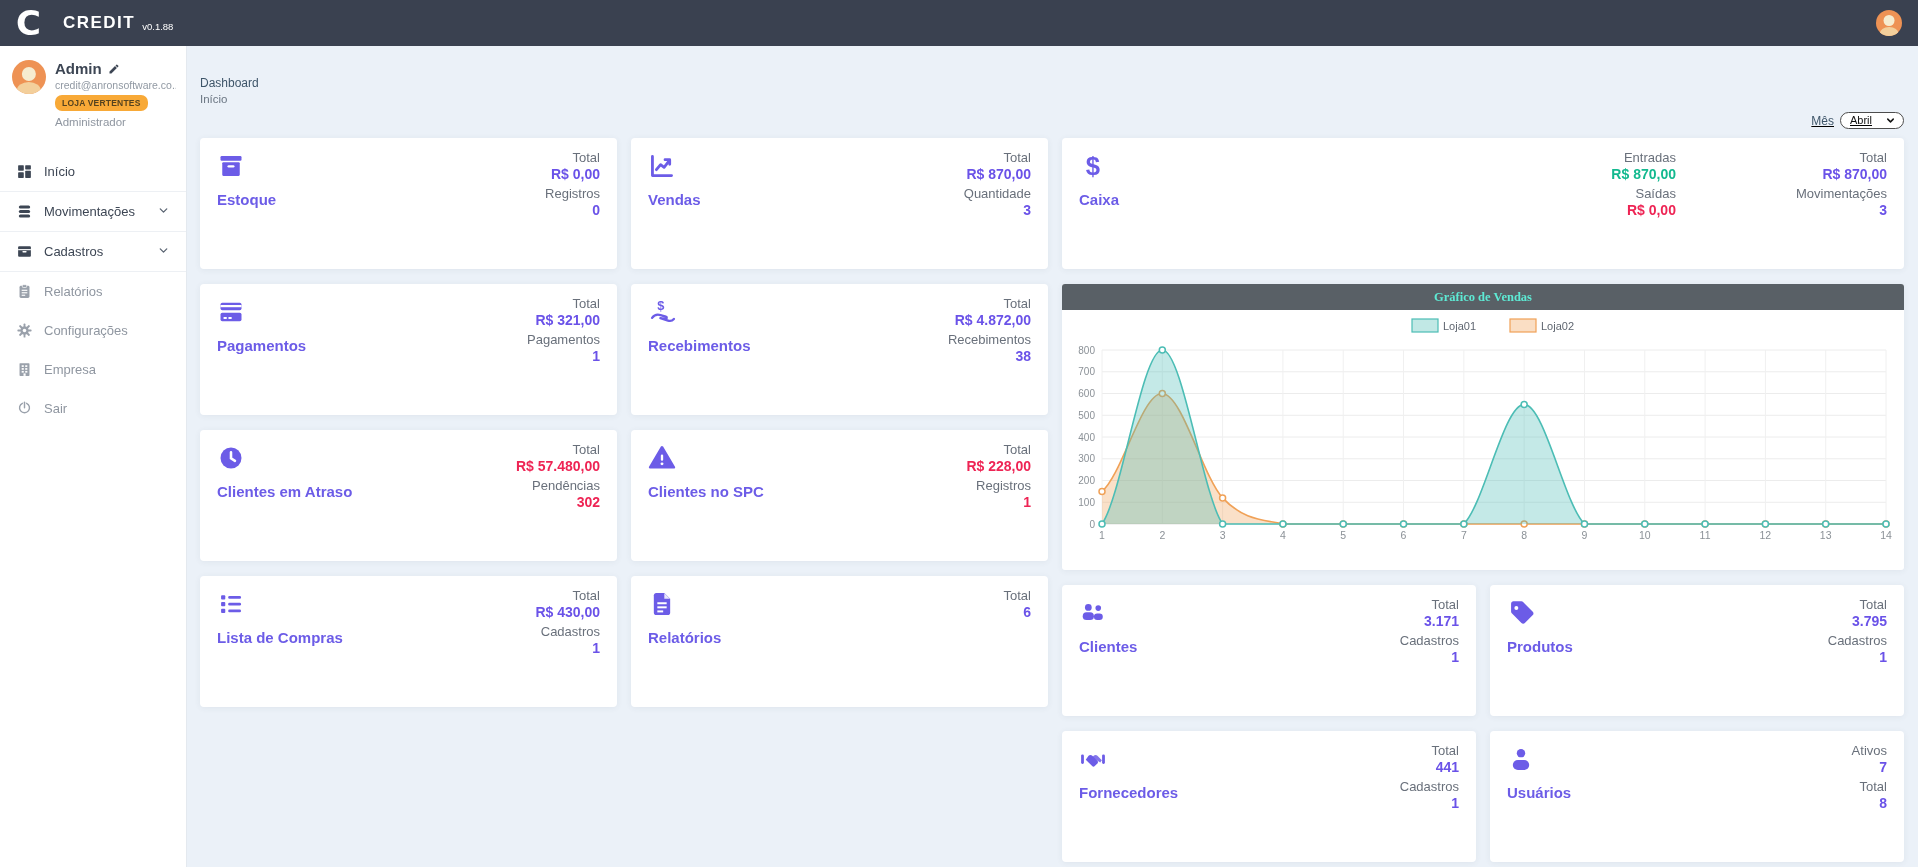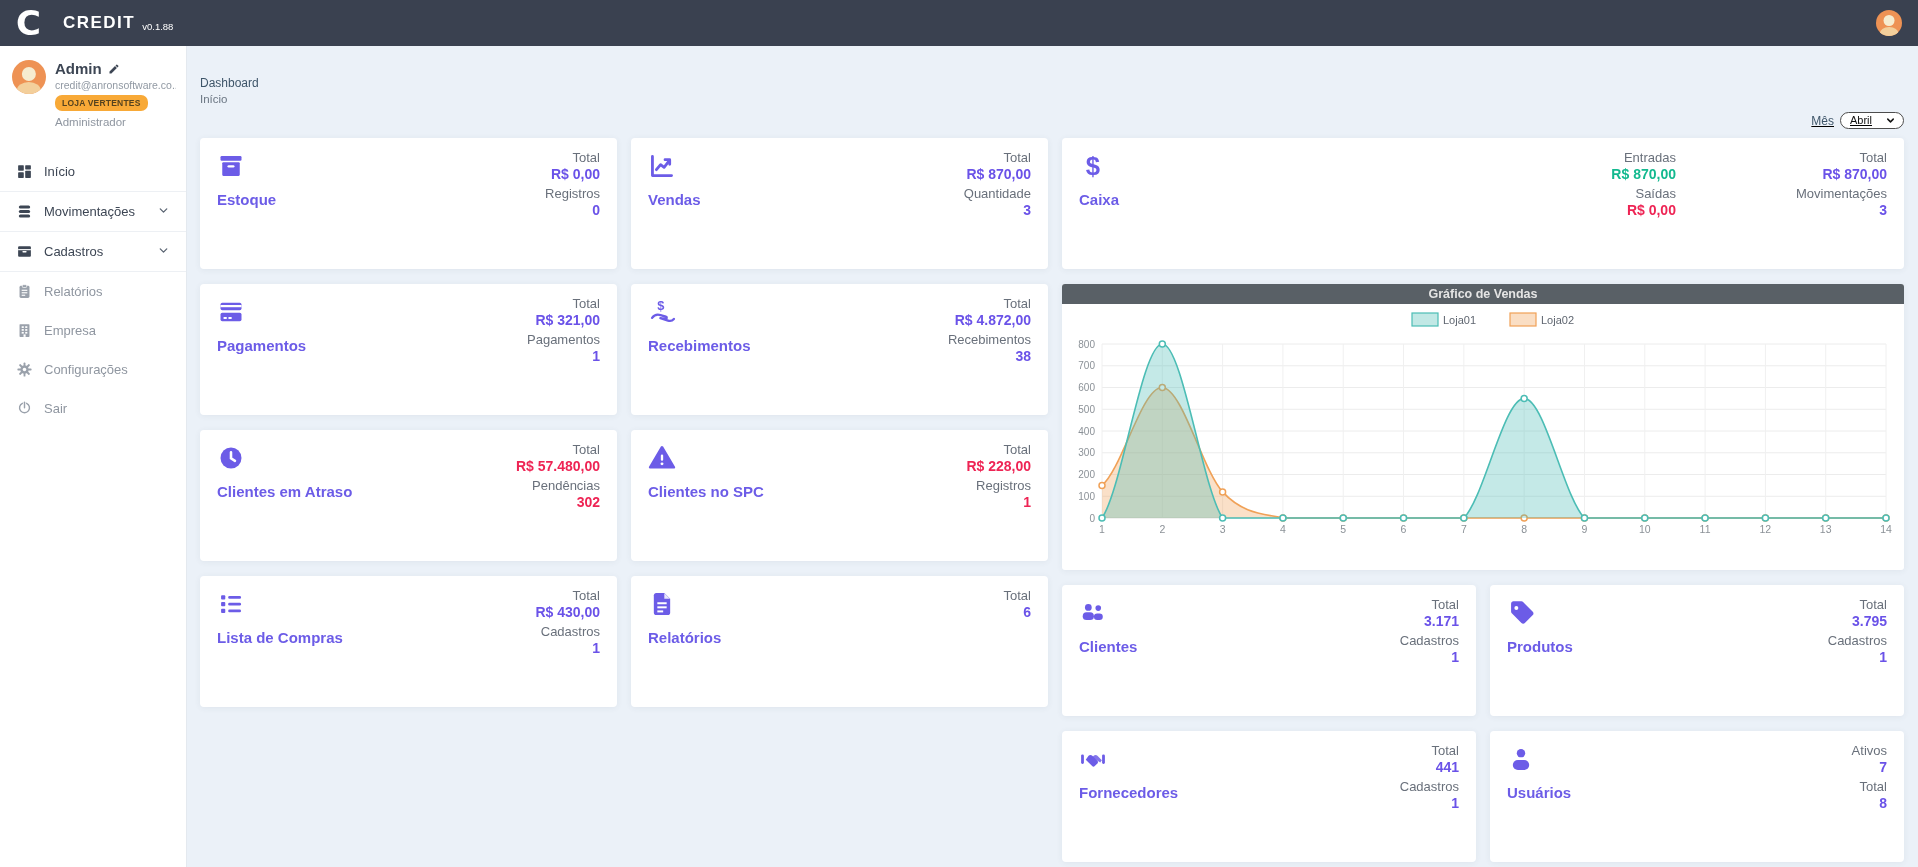--- a/index.html
+++ b/index.html
@@ -58,21 +58,21 @@
   .cicon { width:28px; height:28px; display:inline-flex; margin-top:2px; }
   .card-title { margin-top:11px; font-size:15px; font-weight:600; color:#6c5ce7; white-space:nowrap; }
   .card-stats { margin-left:auto; display:flex; gap:120px; text-align:right; }
   .stat-label { font-size:13px; color:#69707b; }
   .stat-value { font-size:14px; font-weight:700; color:#6a52e8; margin:1px 0 4px; }
   .val-green { color:#13b98f; }
   .val-red { color:#ee2454; }
 
   
   .panel { background:#fff; border-radius:3px; box-shadow:0 1px 6px rgba(55,65,90,.07); height:286px; overflow:hidden; }
-  .panel-header { height:20px; background:#596066; color:#e5e5e5; font-size:12.5px; font-weight:700; display:flex; align-items:center; justify-content:center; }
+  .panel-header { height:26px; background:#596066; color:#5eead4; font-size:12.5px; font-weight:700; display:flex; align-items:center; justify-content:center;font-family:Liberation Serif, serif; }
   .panel-body { padding:2px 8px 0 8px; }
   svg text { font-family:"Liberation Sans", sans-serif; }
 </style>
 </head>
 <body>
 
 <div class="topbar">
   <span class="logo-c">C</span>
   <span class="app-name">CREDIT</span>
   <span class="app-version">v0.1.88</span>
@@ -149,58 +149,58 @@
         <span class="nav-icon">
           <svg viewBox="0 0 24 24" width="17" height="17">
               <rect x="5" y="4" width="14" height="17" rx="2" fill="#9aa1ab"></rect>
               <rect x="9" y="2.4" width="6" height="4" rx="1.2" fill="#9aa1ab" stroke="#fff" stroke-width="1"></rect>
               <rect x="8" y="9.5" width="8" height="1.6" fill="#fff"></rect>
               <rect x="8" y="13" width="8" height="1.6" fill="#fff"></rect>
               <rect x="8" y="16.5" width="5" height="1.6" fill="#fff"></rect>
             </svg>
         </span>
         <span>Relatórios</span>
-      </div>
-
-      <div class="nav-item muted">
-        <span class="nav-icon">
-          <svg viewBox="0 0 24 24" width="17" height="17">
-              <rect x="5" y="3" width="14" height="18" rx="1" fill="#9aa1ab"></rect>
-              <g fill="#fff">
-                <rect x="8" y="6" width="3" height="2.4"></rect>
-                <rect x="13" y="6" width="3" height="2.4"></rect>
-                <rect x="8" y="10" width="3" height="2.4"></rect>
-                <rect x="13" y="10" width="3" height="2.4"></rect>
-                <rect x="8" y="14" width="3" height="2.4"></rect>
-                <rect x="13" y="14" width="3" height="2.4"></rect>
-                <rect x="10.6" y="17.5" width="3" height="3.5"></rect>
-              </g>
-            </svg>
-        </span>
-        <span>Empresa</span>
       </div>
 
       <div class="nav-item muted">
         <span class="nav-icon">
           <svg viewBox="0 0 24 24" width="17" height="17">
             <g fill="#9aa1ab">
               <rect x="10.7" y="2" width="2.6" height="5" rx="1"></rect>
                 <rect x="10.7" y="17" width="2.6" height="5" rx="1"></rect>
               <rect x="10.7" y="2" width="2.6" height="5" rx="1" transform="rotate(45 12 12)"></rect>
                 <rect x="10.7" y="17" width="2.6" height="5" rx="1" transform="rotate(45 12 12)"></rect>
               <rect x="10.7" y="2" width="2.6" height="5" rx="1" transform="rotate(90 12 12)"></rect>
                 <rect x="10.7" y="17" width="2.6" height="5" rx="1" transform="rotate(90 12 12)"></rect>
               <rect x="10.7" y="2" width="2.6" height="5" rx="1" transform="rotate(135 12 12)"></rect>
                 <rect x="10.7" y="17" width="2.6" height="5" rx="1" transform="rotate(135 12 12)"></rect>
               <circle cx="12" cy="12" r="6"></circle>
             </g>
             <circle cx="12" cy="12" r="2.5" fill="#fff"></circle>
           </svg>
         </span>
         <span>Configurações</span>
+      </div>
+
+      <div class="nav-item muted">
+        <span class="nav-icon">
+          <svg viewBox="0 0 24 24" width="17" height="17">
+              <rect x="5" y="3" width="14" height="18" rx="1" fill="#9aa1ab"></rect>
+              <g fill="#fff">
+                <rect x="8" y="6" width="3" height="2.4"></rect>
+                <rect x="13" y="6" width="3" height="2.4"></rect>
+                <rect x="8" y="10" width="3" height="2.4"></rect>
+                <rect x="13" y="10" width="3" height="2.4"></rect>
+                <rect x="8" y="14" width="3" height="2.4"></rect>
+                <rect x="13" y="14" width="3" height="2.4"></rect>
+                <rect x="10.6" y="17.5" width="3" height="3.5"></rect>
+              </g>
+            </svg>
+        </span>
+        <span>Empresa</span>
       </div>
 
       <div class="nav-item muted">
         <span class="nav-icon">
           <svg viewBox="0 0 24 24" width="17" height="17" fill="none" stroke="#9aa1ab" stroke-width="2" stroke-linecap="round">
               <path d="M12 3v8"></path>
               <path d="M9 4.7A7 7 0 1 0 15 4.7"></path>
             </svg>
         </span>
         <span>Sair</span>

